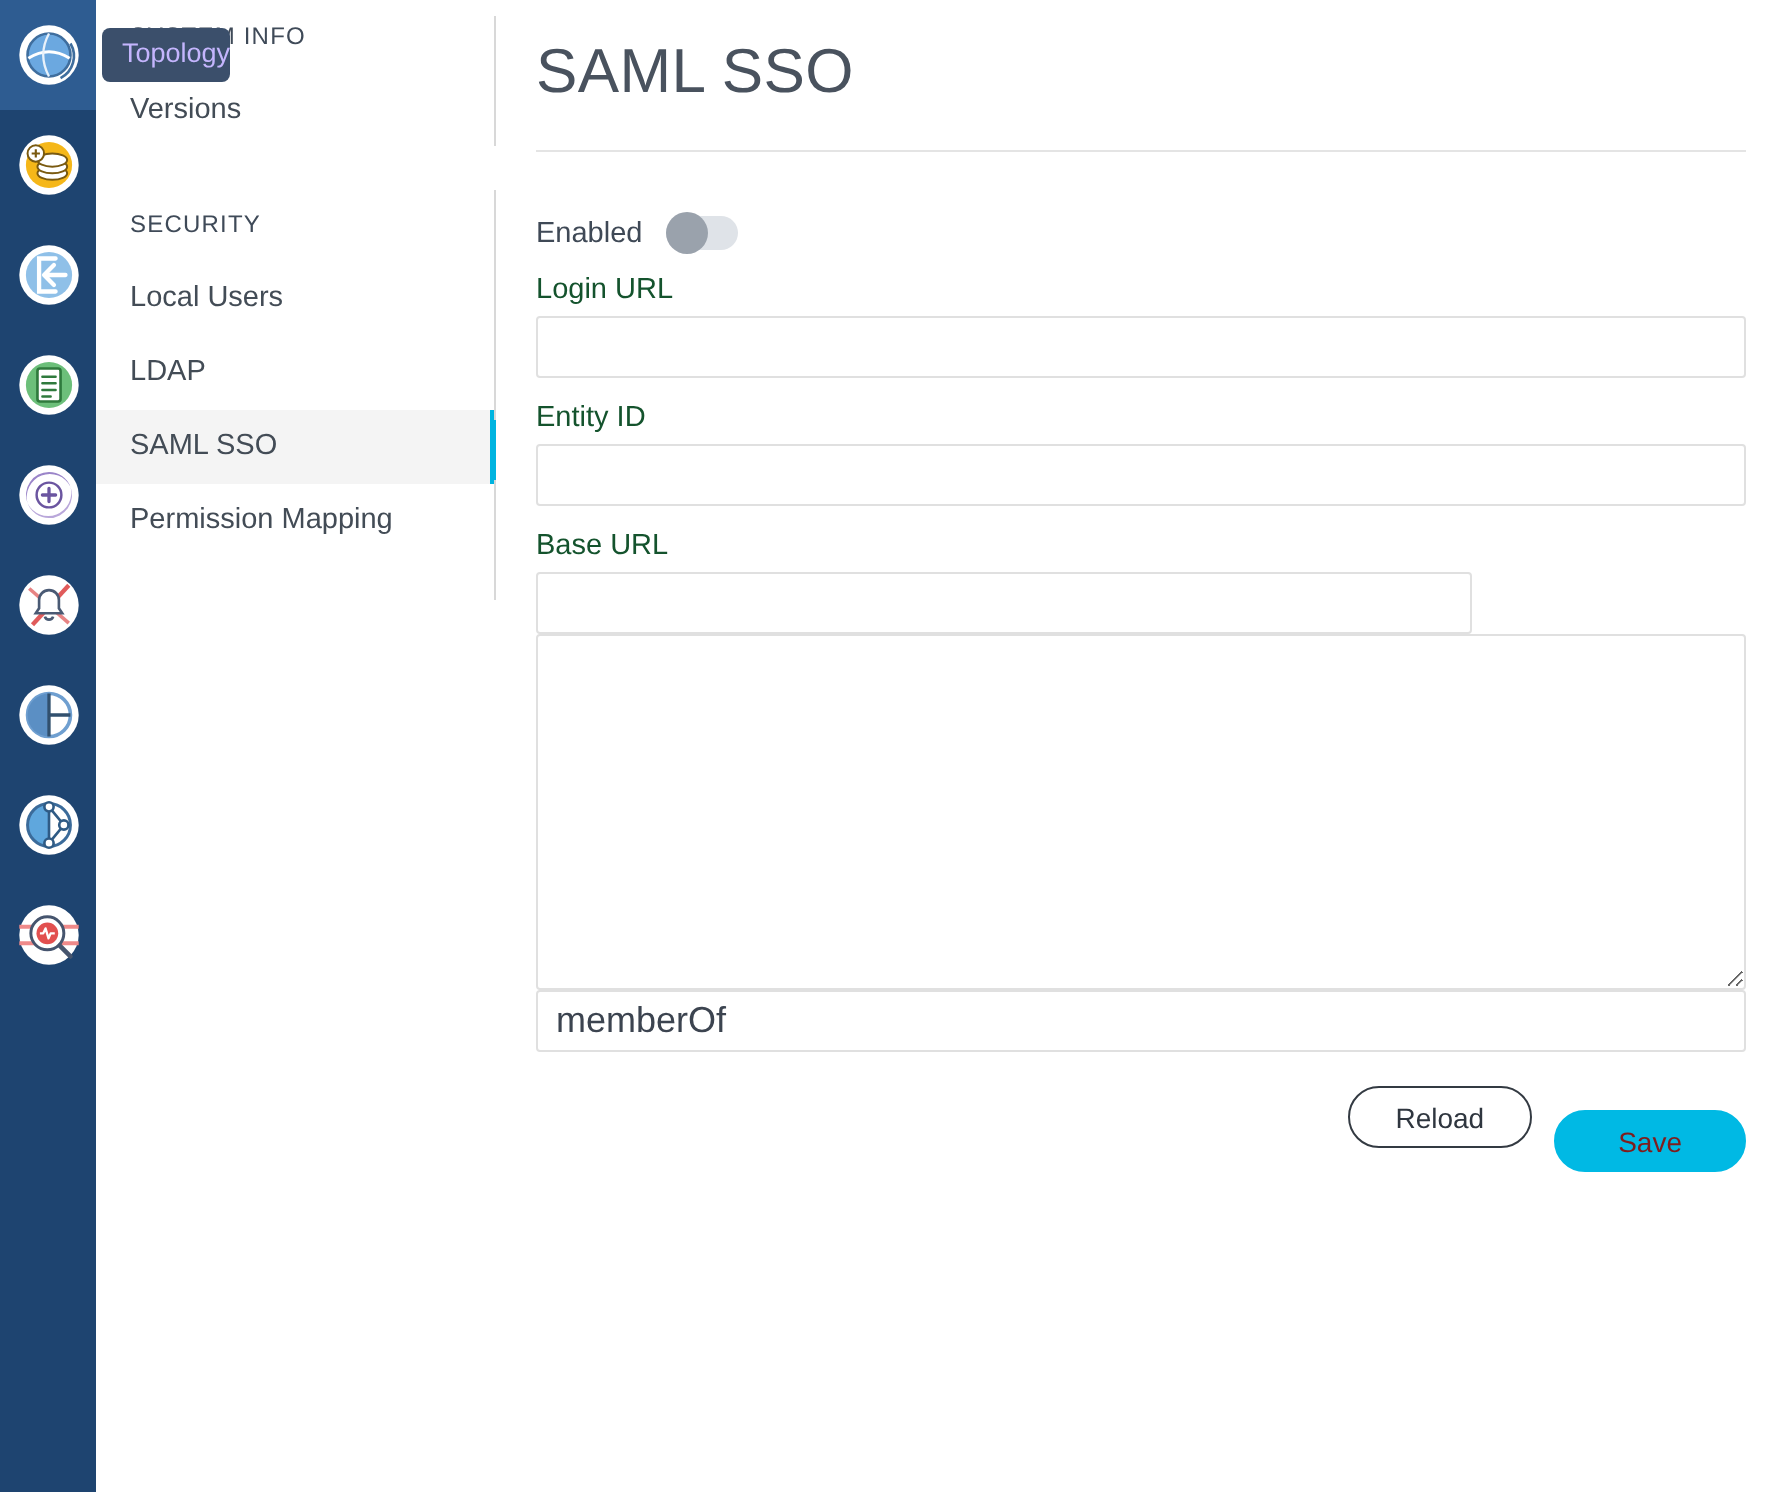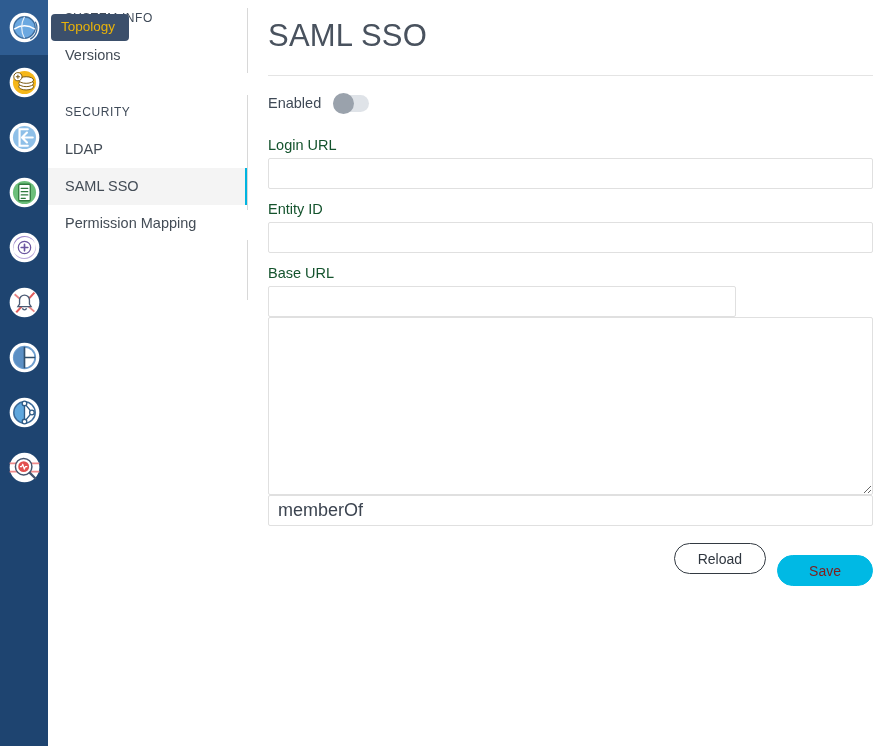--- a/index.html
+++ b/index.html
@@ -58,23 +58,23 @@
     content: ""; position: absolute;
     right: -1px; top: 0; bottom: 0;
     width: 4px; background: #00b4e0;
   }
 
   
   .tooltip {
     position: absolute;
     left: 51px; top: 14px;
     background: #3b4f6b;
-    color: #eab308;
+    color: #c4b5fd;
     font-size: 13.5px;
-    padding: 5px 14px 6px 10px;
+    padding: 5px 0 6px 10px;
     border-radius: 4px;
     z-index: 20;
     white-space: nowrap;
     line-height: 16px;
   }
 
   
   .content {
     position: absolute; left: 248px; top: 0;
     width: 640px; height: 746px;
@@ -87,21 +87,21 @@
     color: #49525e;
     letter-spacing: 0.2px;
   }
   .title-rule {
     position: absolute; left: 20px; top: 75px;
     width: 605px; height: 1px; background: #e4e4e4;
   }
 
   .form { position: absolute; left: 20px; top: 95px; width: 605px; }
 
-  .row-enabled { display: flex; align-items: flex-start; height: 30px; margin-bottom: 9px; }
+  .row-enabled { display: flex; align-items: flex-end; height: 30px; margin-bottom: 9px; }
   .enabled-label { font-size: 14.5px; color: #3f4956; margin-right: 12px; }
 
   .toggle {
     position: relative;
     width: 36px; height: 17px;
     background: #dfe3e8;
     border-radius: 9px;
     cursor: pointer;
   }
   .toggle .knob {
@@ -284,20 +284,23 @@
 
     <div class="nav-item">
       <span>Versions</span>
     </div>
 
     <div style="height:20px"></div>
 
     <div class="nav-section">SECURITY</div>
 
     <div class="nav-item">
+      <span>Local Users</span>
+    </div>
+    <div class="nav-item">
       <span>LDAP</span>
     </div>
     <div class="nav-item selected">
       <span>SAML SSO</span>
     </div>
     <div class="nav-item">
       <span>Permission Mapping</span>
     </div>
 
     <div class="nav-divider">

